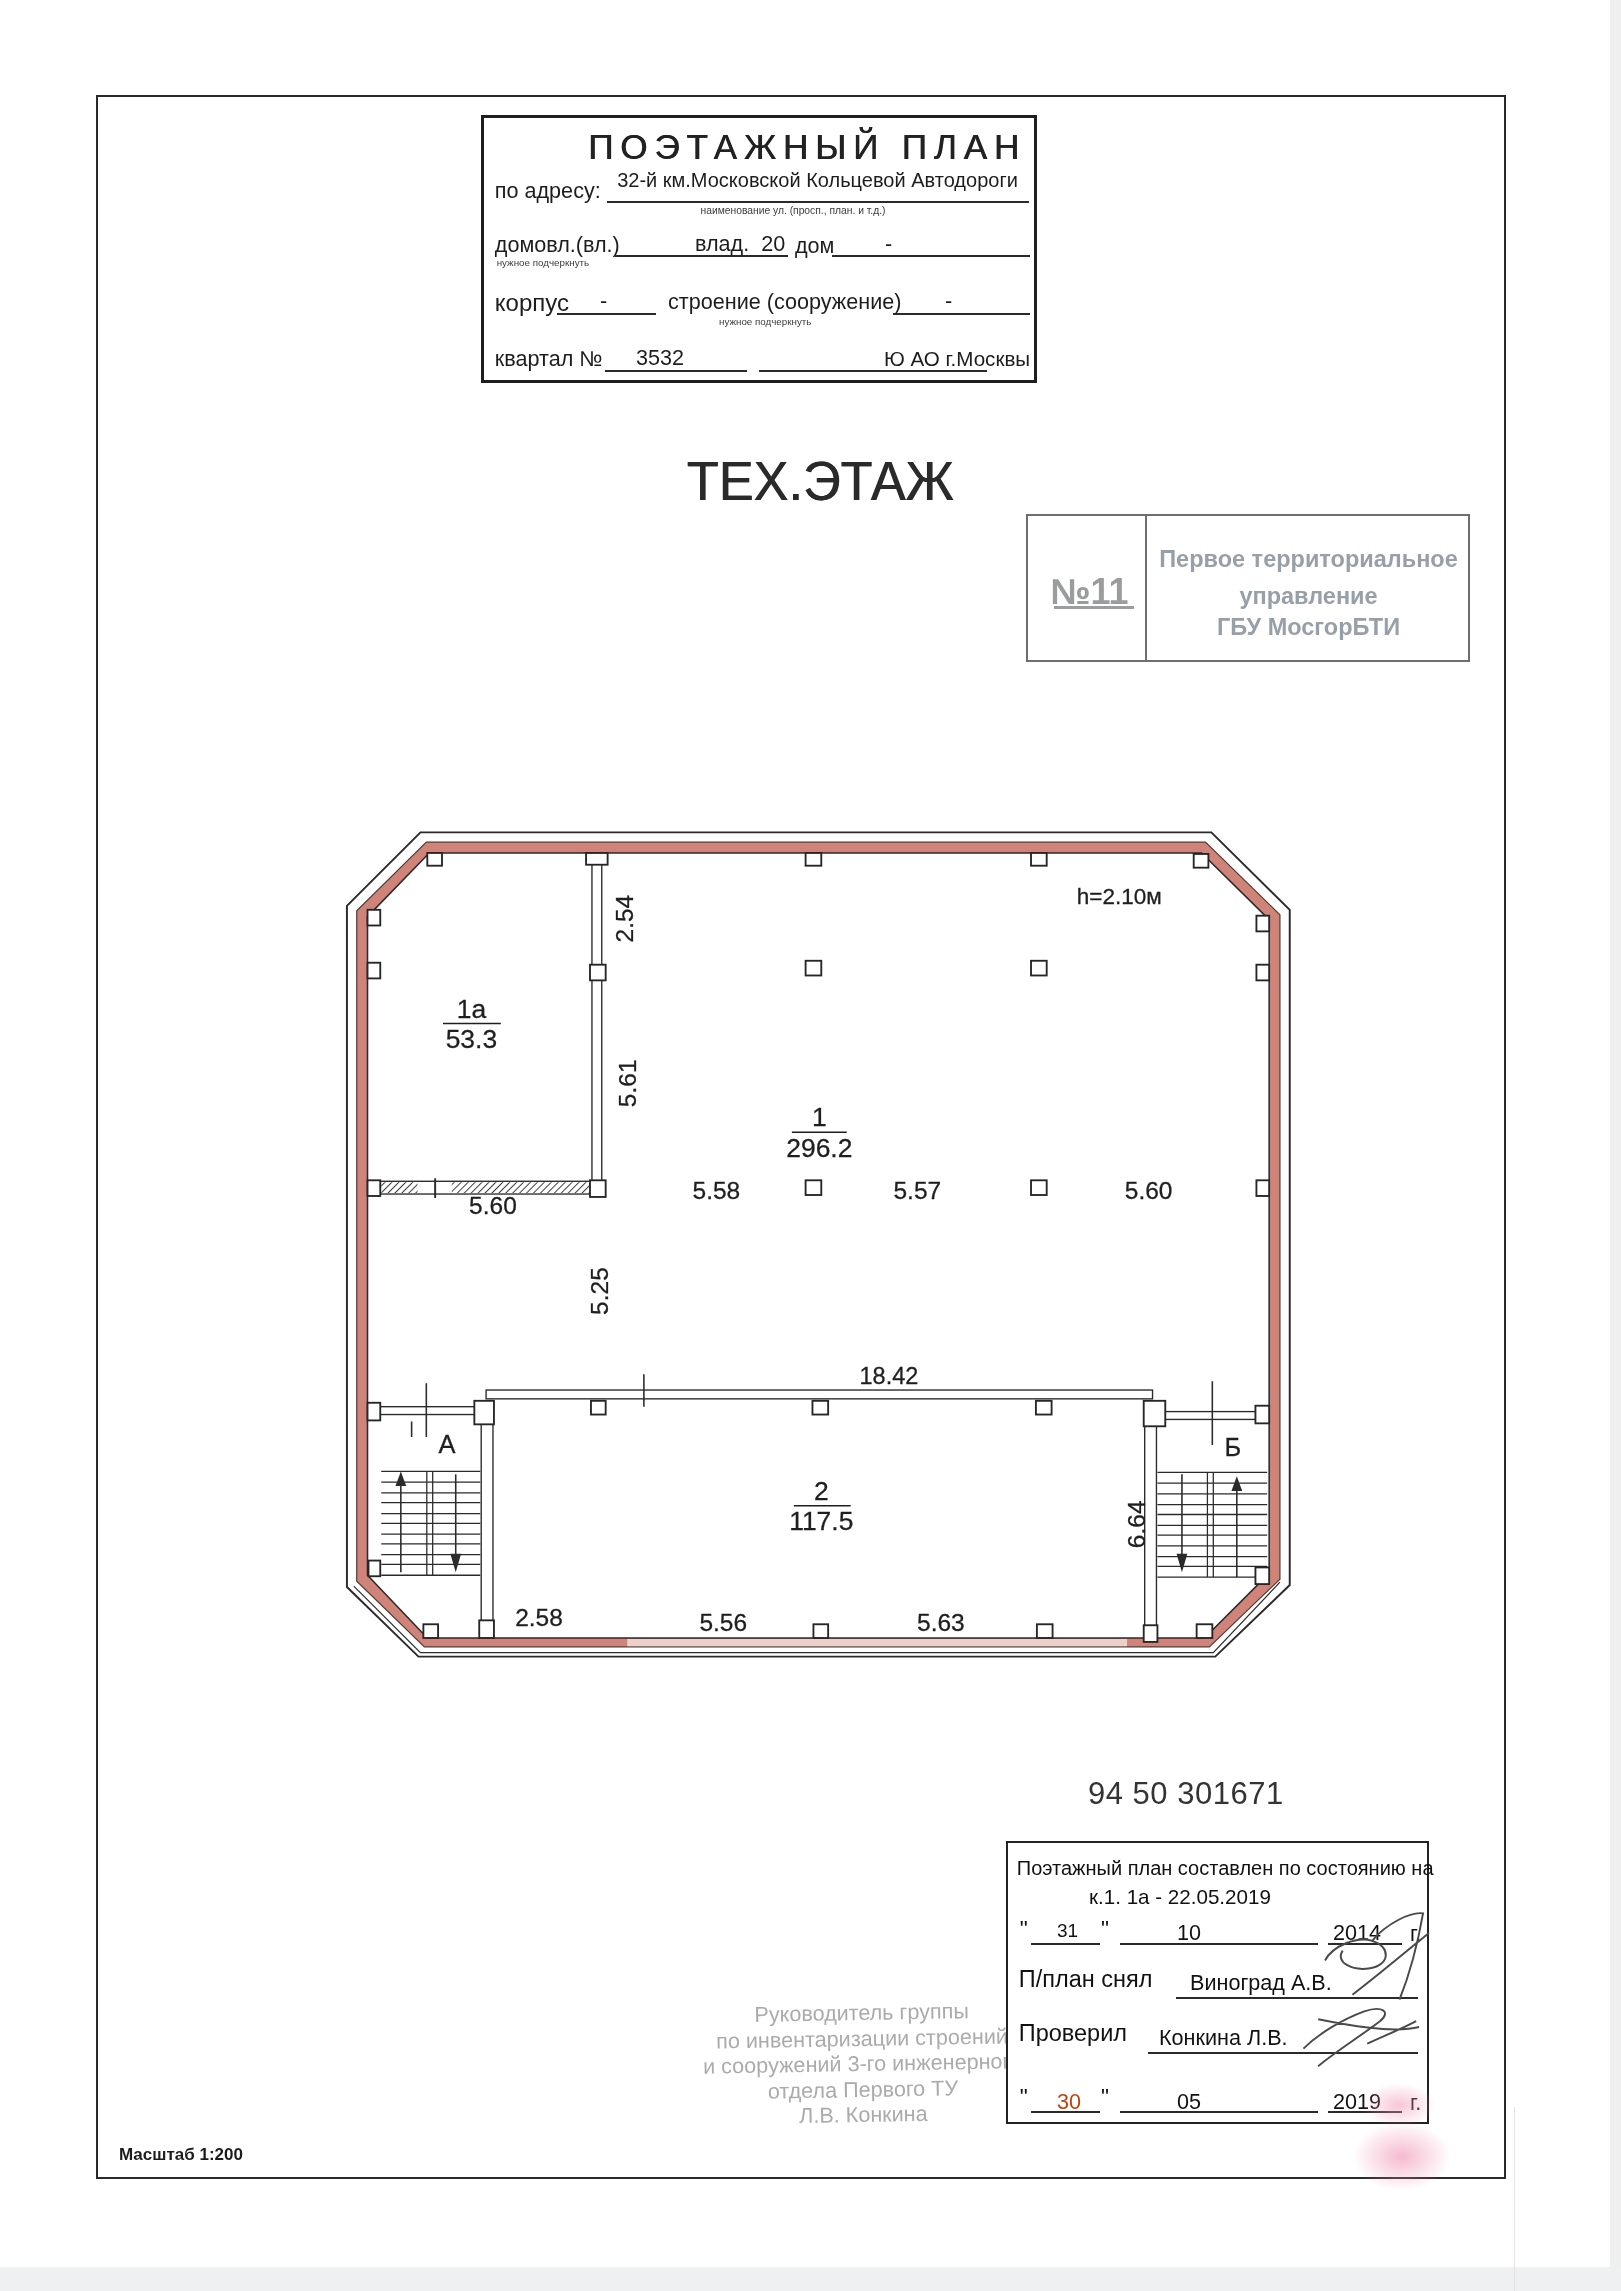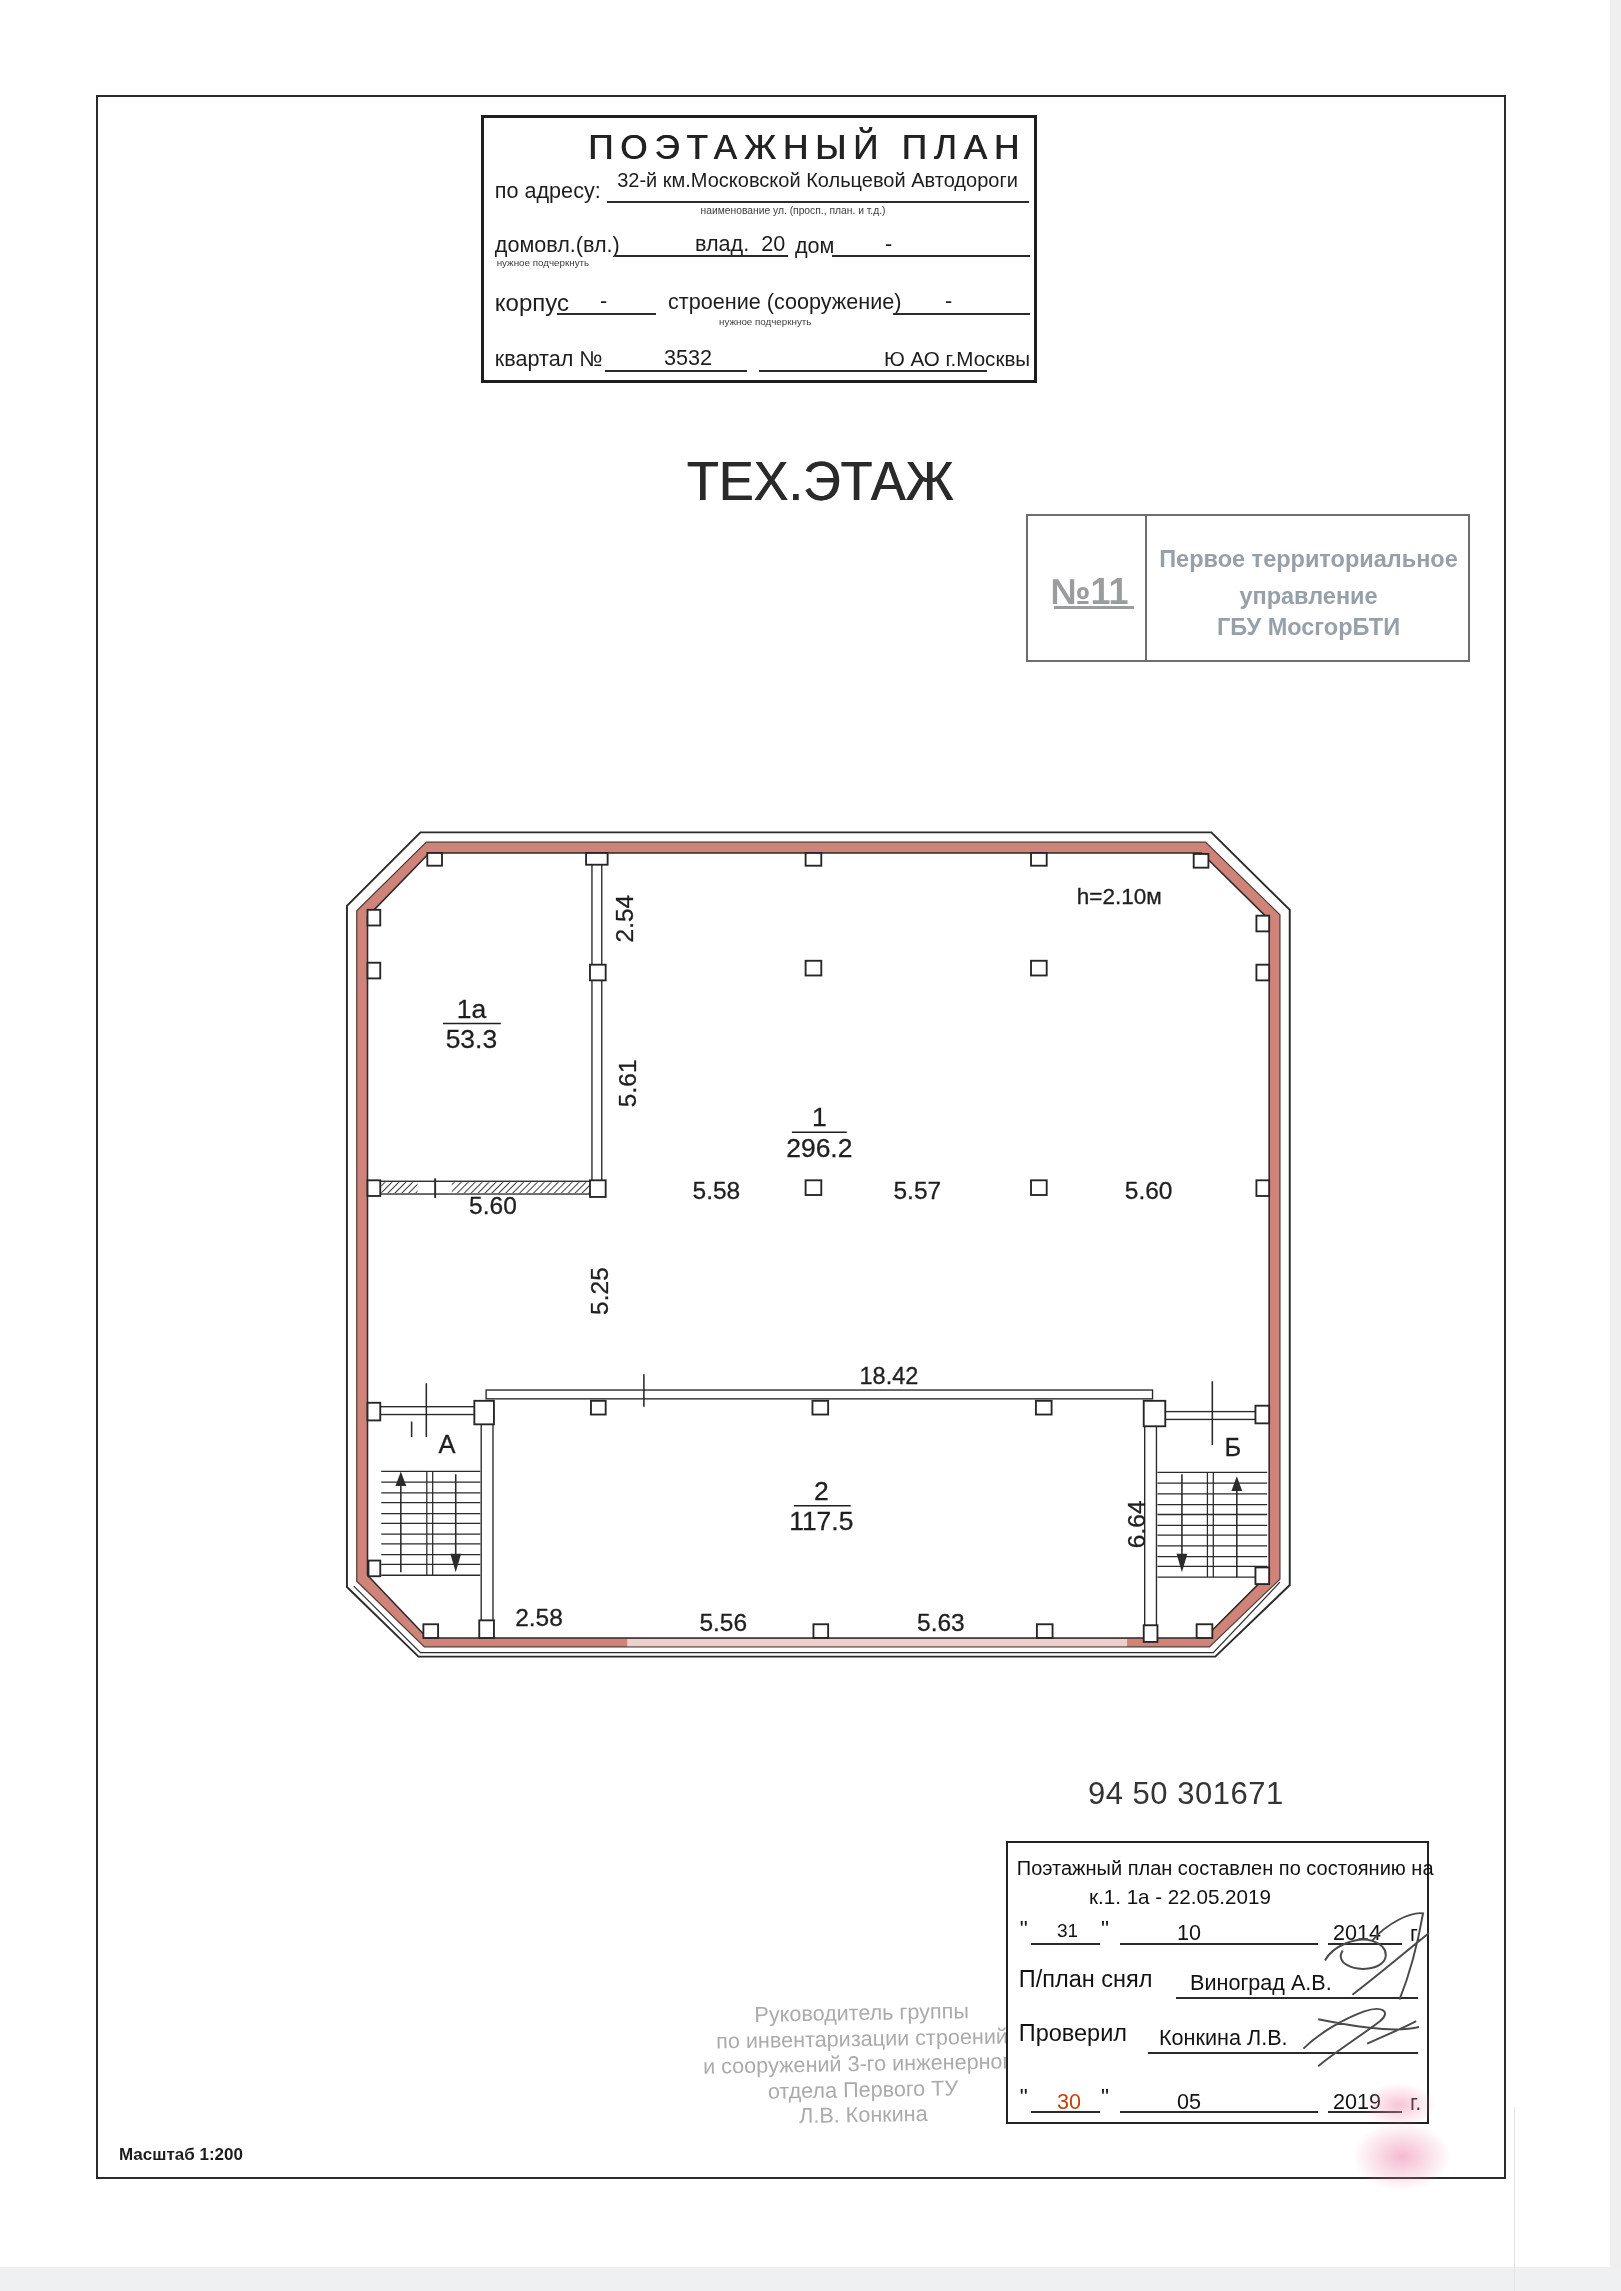--- a/index.html
+++ b/index.html
@@ -54,21 +54,21 @@
   <div class="abs" style="left:184px;top:171px;font-size:21.6px;white-space:nowrap;">строение (сооружение)</div>
 
   <div class="abs" style="left:461px;top:170px;font-size:21.6px;">-</div>
 
   <div class="ul" style="left:409px;top:195px;width:137px;"></div>
 
   <div class="abs" style="left:235px;top:198px;font-size:9.8px;color:#3c3c3c;white-space:nowrap;">нужное подчеркнуть</div>
 
   <div class="abs" style="left:10.8px;top:228px;font-size:21.6px;">квартал №</div>
 
-  <div class="abs" style="left:152px;top:227px;font-size:21.6px;margin-left:28px;">3532</div>
+  <div class="abs" style="left:152px;top:227px;font-size:21.6px;">3532</div>
 
   <div class="ul" style="left:121px;top:252px;width:142px;"></div>
 
   <div class="abs" style="left:400px;top:229px;font-size:20.6px;white-space:nowrap;">Ю АО г.Москвы</div>
 
   <div class="ul" style="left:275px;top:252px;width:228px;"></div>
 </div>
 
 <div class="abs" style="left:526px;top:449px;width:588px;text-align:center;font-size:55px;letter-spacing:0px;color:#2a2a2a;transform:scaleX(0.95);text-shadow:0.8px 0 0 #2a2a2a;">ТЕХ.ЭТАЖ</div>
 

